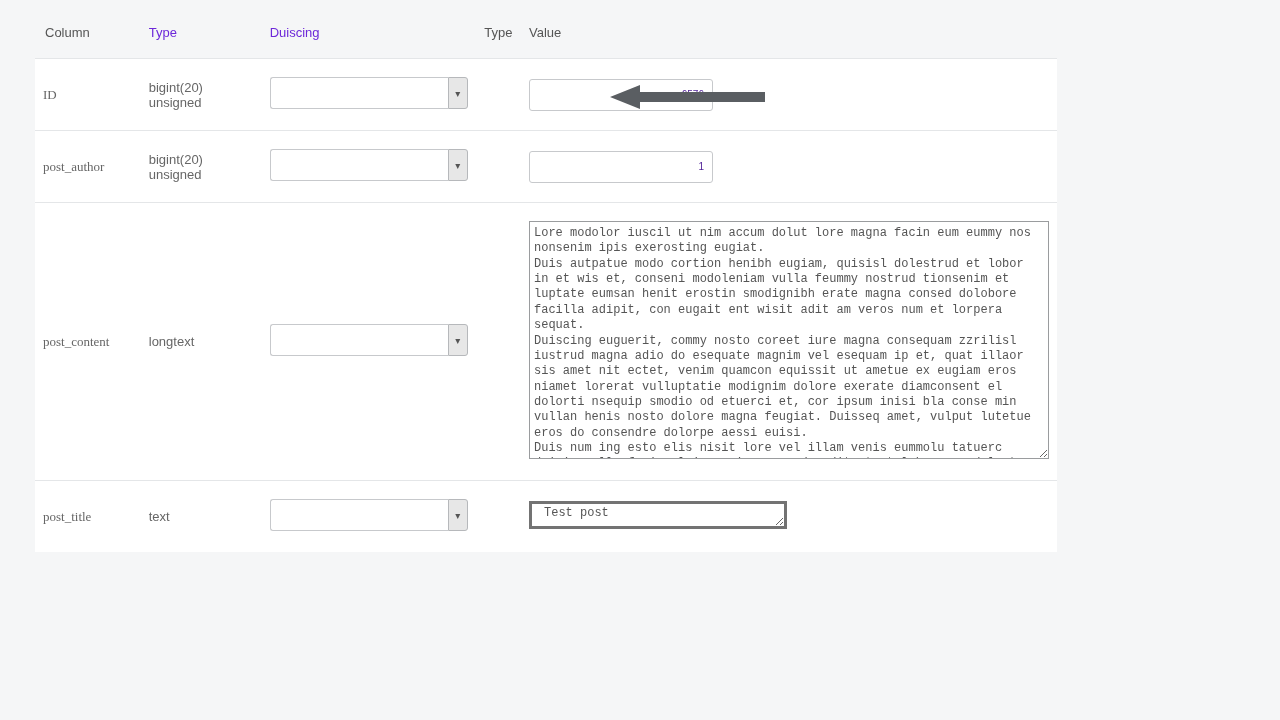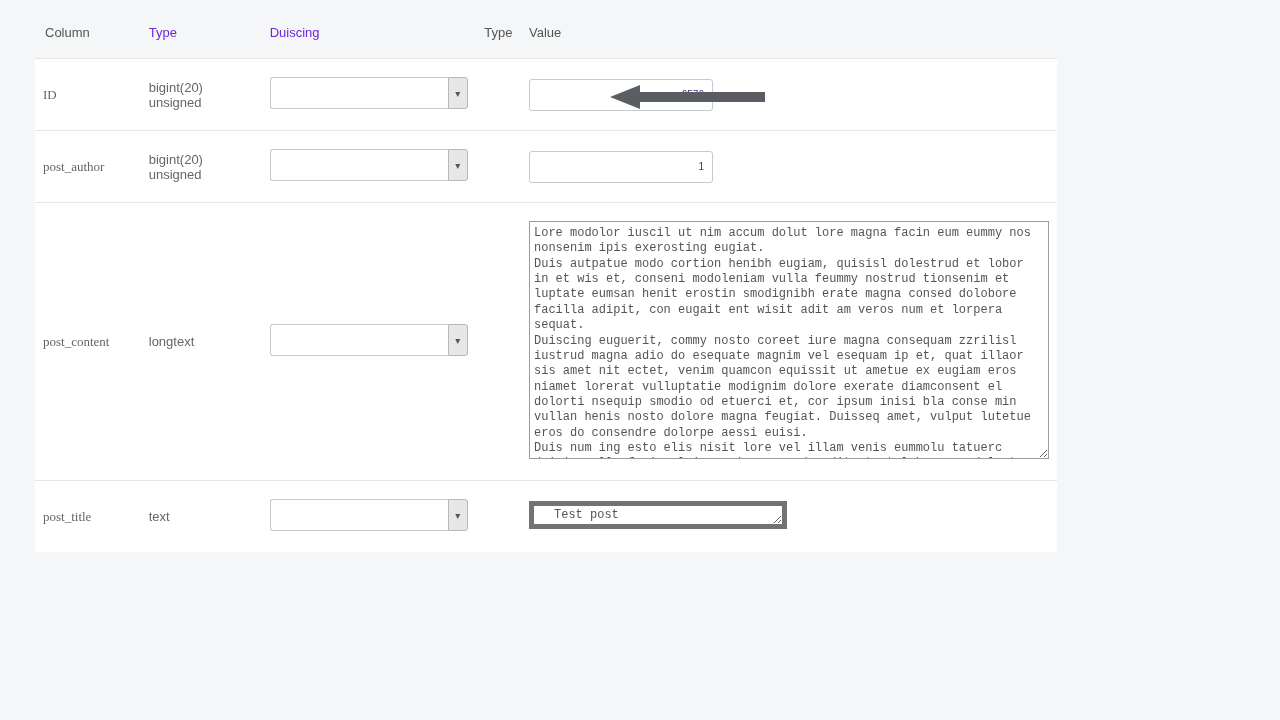--- a/index.html
+++ b/index.html
@@ -101,22 +101,22 @@
     padding: 4px 4px;
     font-family: "Courier New", monospace;
     font-size: 12px;
     line-height: 1.28;
     color: #555;
     resize: both;
   }
   textarea.title-ta {
     width: 258px;
     height: 28px;
-    border: 5px solid #737373;
-    padding: 2px 20px;
+    border: 3px solid #737373;
+    padding: 2px 12px;
     font-family: "Courier New", monospace;
     font-size: 12px;
     color: #555;
     resize: both;
   }
   .cal-icon {
     display: inline-block;
     width: 14px;
     height: 14px;
     margin-left: 8px;

